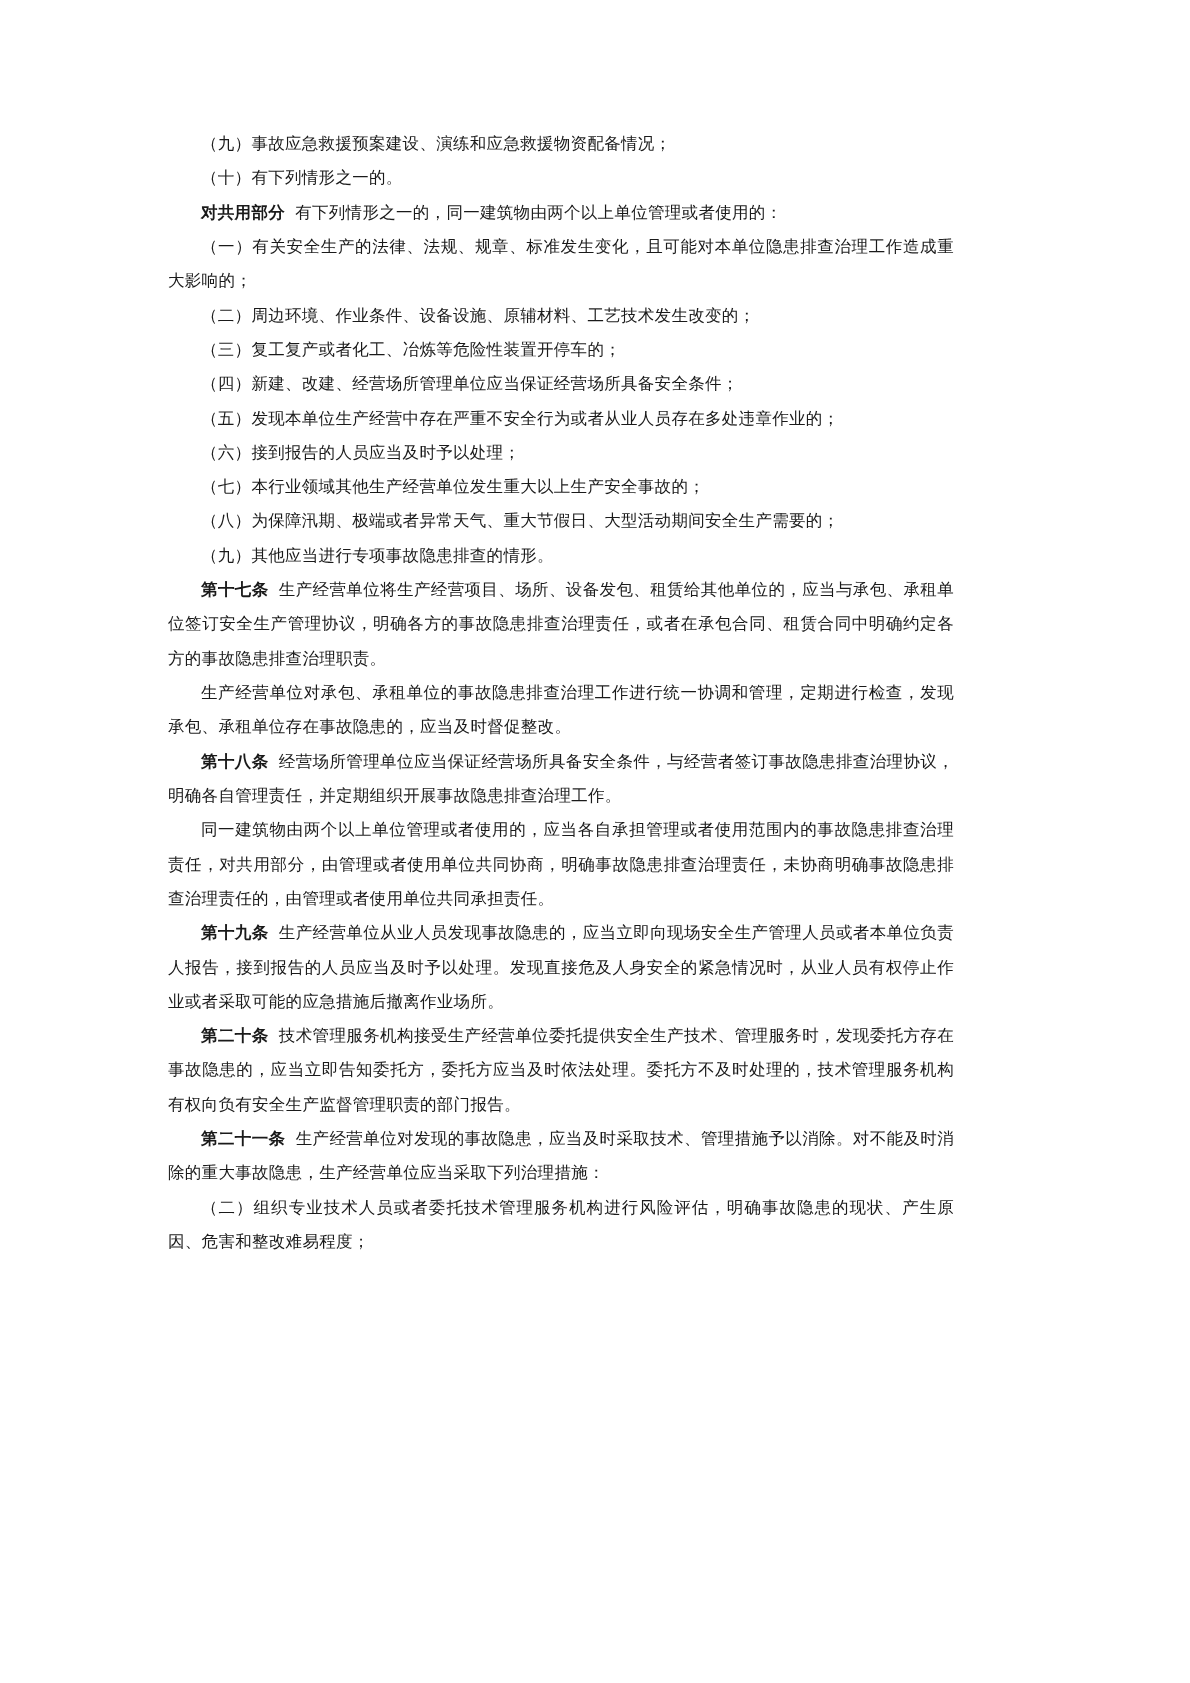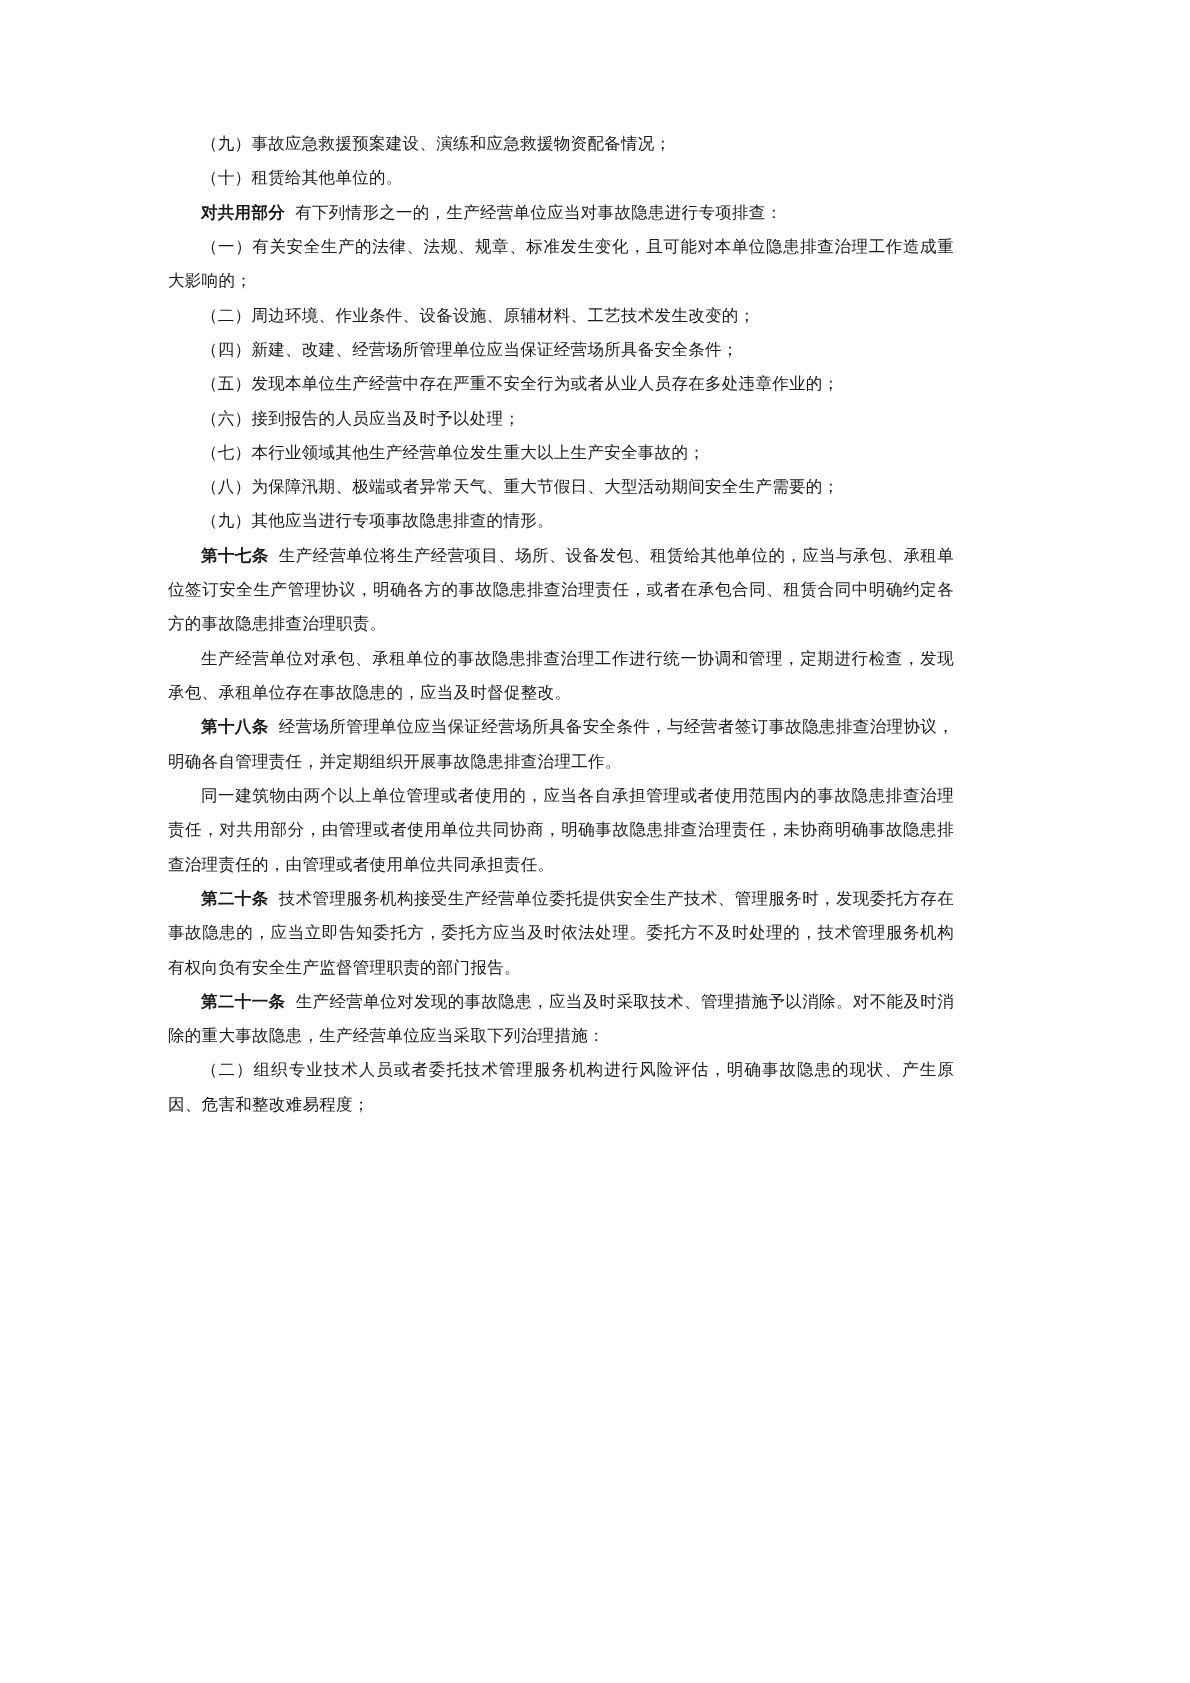--- a/index.html
+++ b/index.html
@@ -39,41 +39,43 @@
     font-weight: bold;
   }
 </style>
 </head>
 <body>
 
 <div class="page">
   <div class="content">
 
     <p class="indent"><span>（九）事故应急救援预案建设、演练和应急救援物资配备情况；</span></p>
-    <p class="indent"><span>（十）租赁给其他单位的。</span></p>
+    <p class="indent"><span>（十）有下列情形之一的。</span></p>
 
-    <p class="indent"><span class="art-label">对共用部分</span>&nbsp;<span>有下列情形之一的，生产经营单位应当对事故隐患进行专项排查：</span></p>
+    <p class="indent"><span class="art-label">对共用部分</span>&nbsp;<span>有下列情形之一的，同一建筑物由两个以上单位管理或者使用的：</span></p>
 
     <p class="indent"><span>（一）有关安全生产的法律、法规、规章、标准发生变化，且可能对本单位隐患排查治理工作造成重大影响的；</span></p>
     <p class="indent"><span>（二）周边环境、作业条件、设备设施、原辅材料、工艺技术发生改变的；</span></p>
+    <p class="indent"><span>（三）复工复产或者化工、冶炼等危险性装置开停车的；</span></p>
     <p class="indent"><span>（四）新建、改建、经营场所管理单位应当保证经营场所具备安全条件；</span></p>
     <p class="indent"><span>（五）发现本单位生产经营中存在严重不安全行为或者从业人员存在多处违章作业的；</span></p>
     <p class="indent"><span>（六）接到报告的人员应当及时予以处理；</span></p>
     <p class="indent"><span>（七）本行业领域其他生产经营单位发生重大以上生产安全事故的；</span></p>
     <p class="indent"><span>（八）为保障汛期、极端或者异常天气、重大节假日、大型活动期间安全生产需要的；</span></p>
     <p class="indent"><span>（九）其他应当进行专项事故隐患排查的情形。</span></p>
 
     <p class="indent"><span class="art-label">第十七条</span>&nbsp;<span>生产经营单位将生产经营项目、场所、设备发包、租赁给其他单位的，应当与承包、承租单位签订安全生产管理协议，明确各方的事故隐患排查治理责任，或者在承包合同、租赁合同中明确约定各方的事故隐患排查治理职责。</span></p>
 
     <p class="indent"><span>生产经营单位对承包、承租单位的事故隐患排查治理工作进行统一协调和管理，定期进行检查，发现承包、承租单位存在事故隐患的，应当及时督促整改。</span></p>
 
     <p class="indent"><span class="art-label">第十八条</span>&nbsp;<span>经营场所管理单位应当保证经营场所具备安全条件，与经营者签订事故隐患排查治理协议，明确各自管理责任，并定期组织开展事故隐患排查治理工作。</span></p>
 
     <p class="indent"><span>同一建筑物由两个以上单位管理或者使用的，应当各自承担管理或者使用范围内的事故隐患排查治理责任，对共用部分，由管理或者使用单位共同协商，明确事故隐患排查治理责任，未协商明确事故隐患排查治理责任的，由管理或者使用单位共同承担责任。</span></p>
 
+    <p class="indent"><span class="art-label">第十九条</span>&nbsp;<span>生产经营单位从业人员发现事故隐患的，应当立即向现场安全生产管理人员或者本单位负责人报告，接到报告的人员应当及时予以处理。发现直接危及人身安全的紧急情况时，从业人员有权停止作业或者采取可能的应急措施后撤离作业场所。</span></p>
 
     <p class="indent"><span class="art-label">第二十条</span>&nbsp;<span>技术管理服务机构接受生产经营单位委托提供安全生产技术、管理服务时，发现委托方存在事故隐患的，应当立即告知委托方，委托方应当及时依法处理。委托方不及时处理的，技术管理服务机构有权向负有安全生产监督管理职责的部门报告。</span></p>
 
     <p class="indent"><span class="art-label">第二十一条</span>&nbsp;<span>生产经营单位对发现的事故隐患，应当及时采取技术、管理措施予以消除。对不能及时消除的重大事故隐患，生产经营单位应当采取下列治理措施：</span></p>
 
     <p class="indent"><span>（二）组织专业技术人员或者委托技术管理服务机构进行风险评估，明确事故隐患的现状、产生原因、危害和整改难易程度；</span></p>
 
   </div>
 </div>
 

